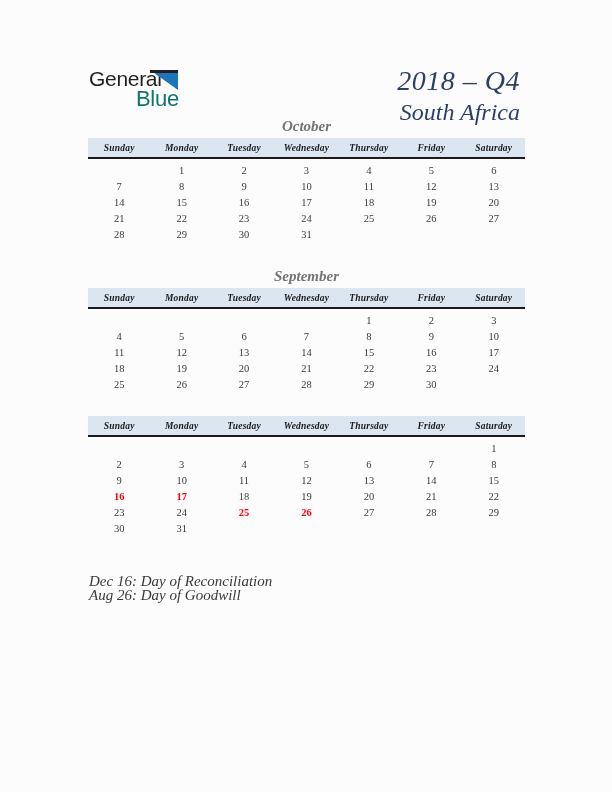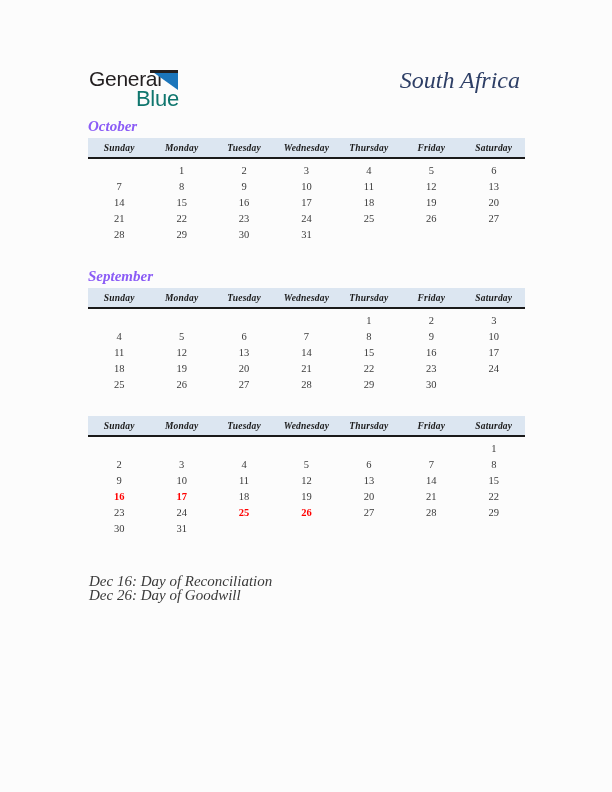--- a/index.html
+++ b/index.html
@@ -87,26 +87,26 @@
   .month-block {
     position: absolute;
     left: 88px;
     width: 437px;
   }
   #month-0 { top: 116px; }
   #month-1 { top: 266px; }
   #month-2 { top: 416px; }
 
   .month-name {
-    text-align: left;
+    text-align: center;
     font-family: "Liberation Serif", serif;
     font-style: italic;
     font-weight: bold;
     font-size: 15px;
-    color: #8b5cf6;
+    color: #737373;
     height: 22px;
     line-height: 20px;
   }
 
   table.cal {
     border-collapse: collapse;
     width: 437px;
     table-layout: fixed;
   }
   table.cal thead th {
@@ -166,20 +166,21 @@
     <span class="logo-triangle">
       <svg width="28" height="20" viewBox="0 0 28 20" xmlns="http://www.w3.org/2000/svg">
         <polygon points="0,0 28,0 28,20" fill="#1b75bb"></polygon>
         <polygon points="0,0 28,0 28,3 0,3" fill="#231f20"></polygon>
       </svg>
     </span>
     <span class="logo-blue">Blue</span>
   </div>
 
   <div class="title-block">
+    <div class="title-main">2018 – Q4</div>
     <div class="title-sub">South Africa</div>
   </div>
 
 </div>
 
 <div class="month-block" id="month-0">
   <div class="month-name">October</div>
   <table class="cal">
     <thead>
       <tr>
@@ -373,14 +374,14 @@
           <td class="empty"></td>
           <td class="empty"></td>
           <td class="empty"></td>
         </tr>
       </tbody>
   </table>
 </div>
 
 <div class="legend">
   <div class="legend-item">Dec 16: Day of Reconciliation</div>
-  <div class="legend-item">Dec 26: Day of Goodwill</div>
+  <div class="legend-item">Aug 26: Day of Goodwill</div>
 </div>
 
 </body></html>

